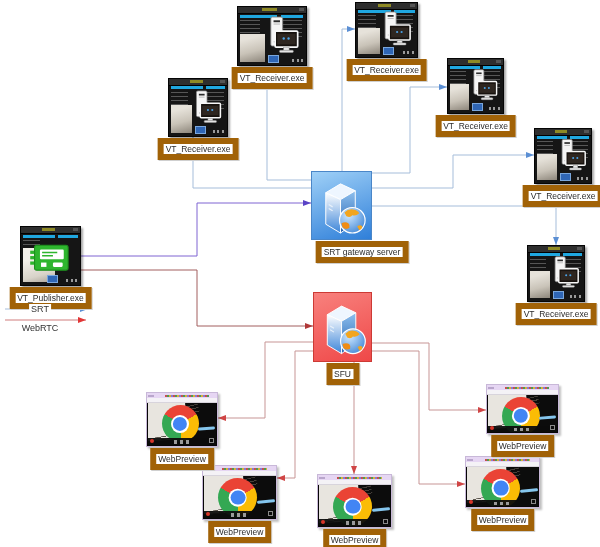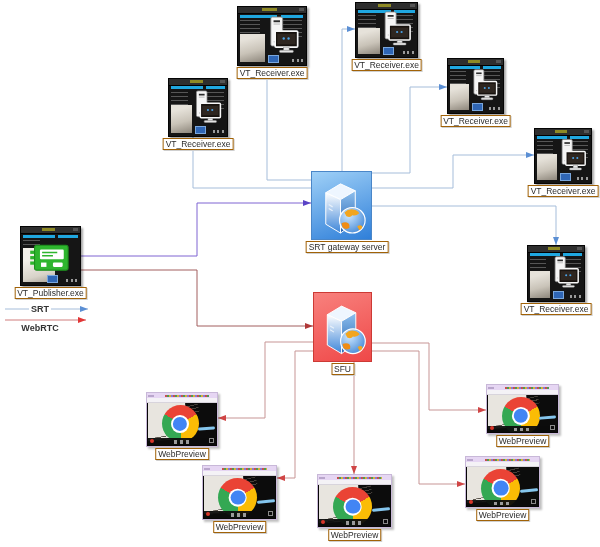--- a/index.html
+++ b/index.html
@@ -1,24 +1,24 @@
 <!DOCTYPE html>
 <html style="--blue-line: #a5bdda; --blue-arrow: #5b8fd4; --purple-line: #7e64d2; --purple-arrow: #5a43c6; --darkred-line: #a25f5f; --darkred-arrow: #b03838; --red-line: #c79595; --red-arrow: #d04545; --red2-line: #d07c7c; --red2-arrow: #e23636; --srv-blue-light: #9fd0f7; --srv-blue-dark: #2f7fd9; --srv-blue-border: #4a86c8; --srv-red-light: #f8817d; --srv-red-dark: #ef4848; --srv-red-border: #cc3a35; --cyan-accent: #1fa7e0; --chrome-red: #ea4335; --chrome-yellow: #fbbc05; --chrome-green: #34a853; --chrome-blue: #4285f4; --browser-titlebar: #e6d6f3; --publisher-green: #2eb52e;"><head>
 <meta charset="utf-8">
 <style>
   html,body{margin:0;padding:0;background:#fff;}
   #diagram{position:relative;width:600px;height:547px;background:#ffffff;
     font-family:"Liberation Sans",sans-serif;overflow:hidden;}
   #edge-layer{position:absolute;left:0;top:0;z-index:1;}
   .node{position:absolute;z-index:2;box-sizing:border-box;}
   .node-label{position:absolute;z-index:3;transform:translateX(-50%);
-    background:#fff;border:1px solid #a16207;box-shadow:1px 1px 0 #cfcfcf;
+    background:#fff;border:6px solid #a16207;box-shadow:1px 1px 0 #cfcfcf;
     font-size:8.5px;line-height:10px;color:#2b2b2b;padding:0 2px;white-space:nowrap;}
   .legend-label{position:absolute;z-index:4;transform:translate(-50%,-50%);
-    background:#fff;font-size:9px;line-height:10px;color:#333;padding:0 2px;white-space:nowrap;font-weight:bold;}
+    background:#fff;font-size:9px;line-height:10px;color:#333;padding:0 2px;white-space:nowrap;}
 
   
   .win-dark{background:#151515;border:1px solid #050505;box-shadow:1.5px 1.5px 2px rgba(0,0,0,.35);}
   .win-titlebar{position:absolute;left:0;top:0;right:0;height:6px;background:#2e2e2e;border-bottom:1px solid #000;}
   .title-accent{position:absolute;left:36%;top:1px;width:22%;height:3px;background:#8f8a25;}
   .win-close{position:absolute;right:2px;top:1px;width:5px;height:3px;background:#555;}
   .cyan{position:absolute;height:3px;background:var(--cyan-accent,#1fa7e0);}
   .cyan-a{left:3%;top:13%;width:55%;}
   .cyan-b{left:63%;top:13%;width:33%;}
   .win-rows{position:absolute;left:3%;top:23%;width:30%;height:38%;
@@ -301,21 +301,21 @@
       <polygon points="14,21 14,53 29,62 29,28" fill="url(#gradTowerFront)" stroke="#ffffff" stroke-width="1"></polygon>
       <polygon points="29,28 44,19 44,51 29,62" fill="url(#gradTowerSide)" stroke="#ffffff" stroke-width="1"></polygon>
       <line x1="17" y1="33" x2="21" y2="35.4" stroke="#e8f1fa" stroke-width="1.2"></line>
       <line x1="17" y1="37" x2="21" y2="39.4" stroke="#e8f1fa" stroke-width="1.2"></line>
       <circle cx="41" cy="49" r="13" fill="url(#gradGlobe)" stroke="#ffffff" stroke-width="1.2"></circle>
       <path d="M33,41 q4,-4 9,-3 q5,1 6,4 q-3,3 -7,2 q-2,3 -6,1 z" fill="#f2a51f"></path>
       <path d="M30,52 q4,-2 7,0 q2,2 1,5 q-4,2 -7,-1 z" fill="#ef8c15"></path>
       <path d="M46,55 q3,-2 5,0 q0,3 -3,4 z" fill="#f2a51f"></path>
     </svg>
   </div>
-    <div class="node-label" style="left: 347px; top: 241px;">SRT gateway server</div>
+    <div class="node-label" style="left: 362px; top: 241px;">SRT gateway server</div>
     <div class="node server server-red" style="left: 313px; top: 292px; width: 59px; height: 70px;">
     <svg class="server-icon" viewBox="0 0 60 68">
       <polygon points="14,21 29,12 44,19 29,28" fill="#eef6ff" stroke="#ffffff" stroke-width="1"></polygon>
       <polygon points="14,21 14,53 29,62 29,28" fill="url(#gradTowerFront)" stroke="#ffffff" stroke-width="1"></polygon>
       <polygon points="29,28 44,19 44,51 29,62" fill="url(#gradTowerSide)" stroke="#ffffff" stroke-width="1"></polygon>
       <line x1="17" y1="33" x2="21" y2="35.4" stroke="#e8f1fa" stroke-width="1.2"></line>
       <line x1="17" y1="37" x2="21" y2="39.4" stroke="#e8f1fa" stroke-width="1.2"></line>
       <circle cx="41" cy="49" r="13" fill="url(#gradGlobe)" stroke="#ffffff" stroke-width="1.2"></circle>
       <path d="M33,41 q4,-4 9,-3 q5,1 6,4 q-3,3 -7,2 q-2,3 -6,1 z" fill="#f2a51f"></path>
       <path d="M30,52 q4,-2 7,0 q2,2 1,5 q-4,2 -7,-1 z" fill="#ef8c15"></path>

